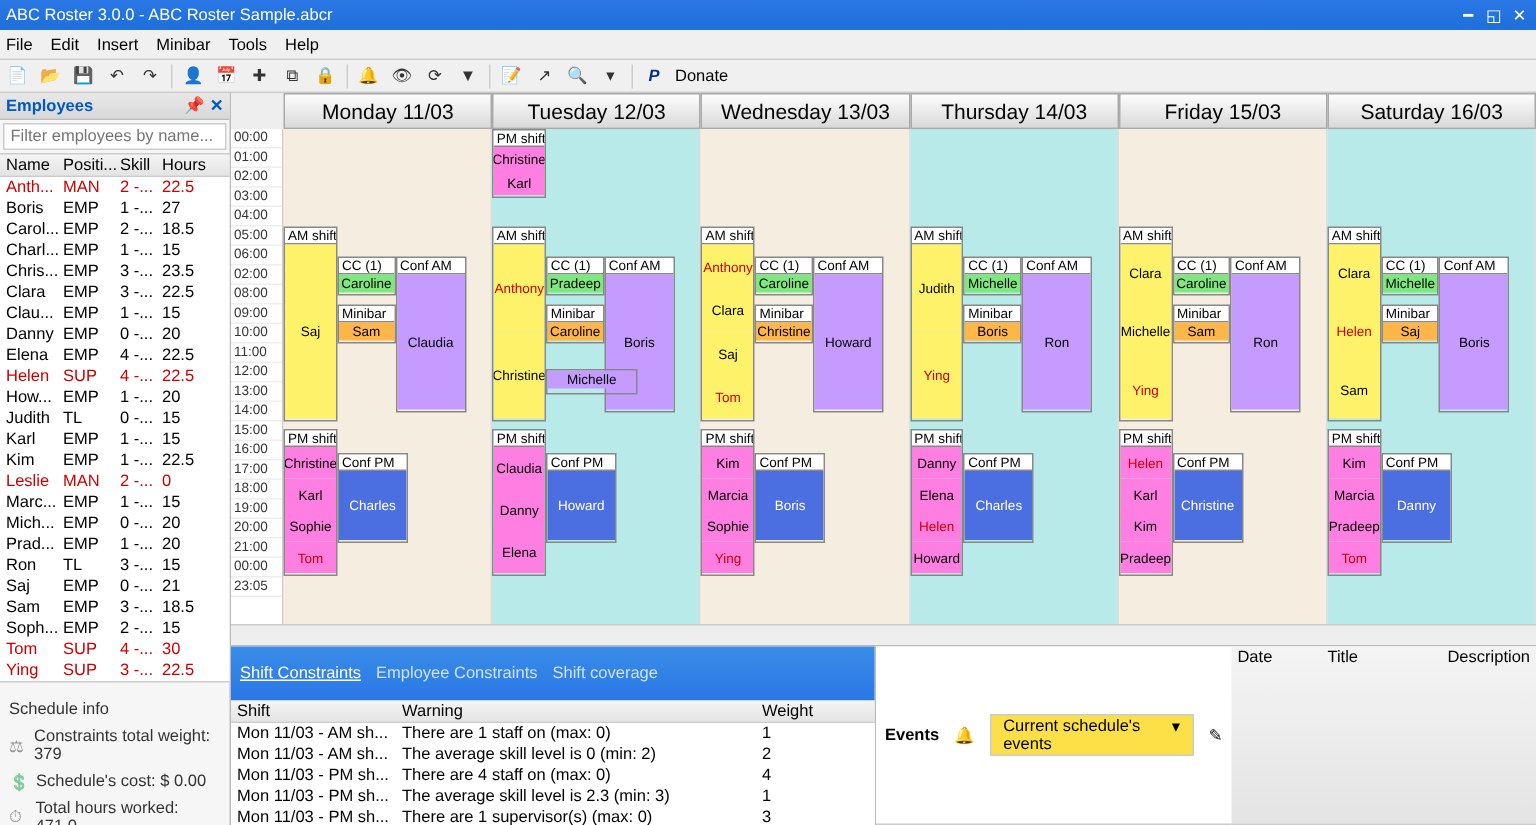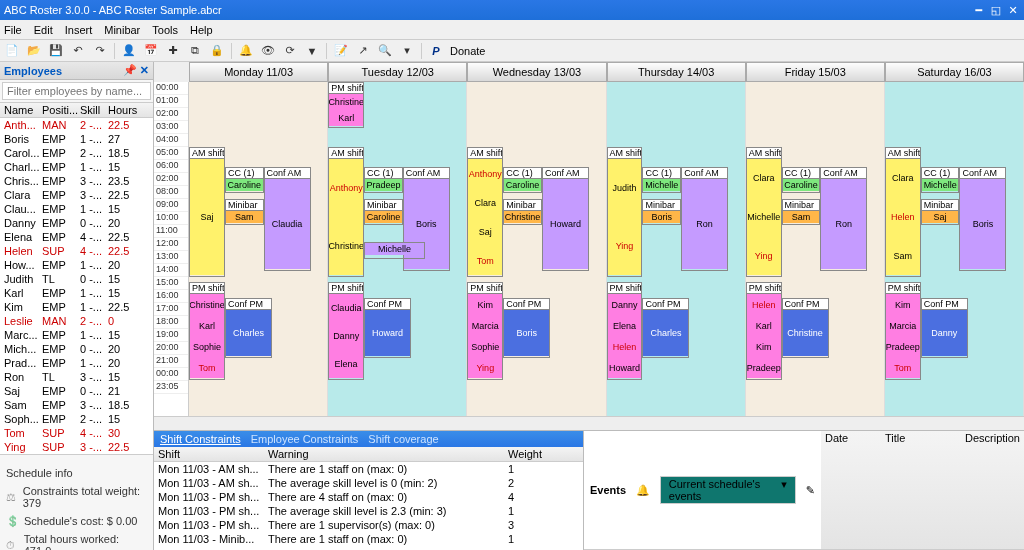--- a/index.html
+++ b/index.html
@@ -18,37 +18,37 @@
 .emp-head, .emp-row { display:grid; grid-template-columns: 38px 38px 28px 34px; padding:1px 4px; }
 .emp-head { background:linear-gradient(#f4f4f4,#e4e4e4); border-bottom:1px solid #ccc; border-top:1px solid #ccc; }
 .emp-list { flex:0 0 auto; overflow:auto; background:#fff; }
 .emp-row.red { color:#c00; }
 .sched-info { border-top:1px solid #ccc; padding:6px; font-size:11px; color:#333; }
 .sched-info > div { margin:6px 0; display:flex; gap:6px; align-items:center; }
 .center { flex:1; display:flex; flex-direction:column; overflow:hidden; }
 .week-label { background:linear-gradient(#3a8de8,#2a77e5); color:#fff; padding:1px 6px; font-size:11px; }
 .grid-wrap { flex:1; overflow:hidden; display:flex; flex-direction:column; background:#eee; }
 .day-head-row { display:flex; margin-left:35px; }
-.day-head { flex:1; background:linear-gradient(#fdfdfd,#d9d9d9); border:1px solid #aaa; text-align:center; padding:3px 0; font-size:11px; }
+.day-head { flex:1; background:linear-gradient(#fdfdfd,#d9d9d9); border:1px solid #aaa; text-align:center; padding:3px 0; font-size:14px; }
 .grid-body { flex:1; display:flex; overflow:hidden; }
 .times { width:35px; background:#fff; border-right:1px solid #ccc; }
 .times div { height:13px; font-size:9px; border-bottom:1px solid #eee; padding-left:2px; color:#333; }
 .days { flex:1; display:flex; position:relative; }
 .day { flex:1; position:relative; border-right:1px solid #ddd; }
 .day.even { background:#f5ede0; }
 .day.odd { background:#b8eaea; }
 .shift { position:absolute; border:1px solid #888; font-size:9px; overflow:hidden; }
 .shift-h { background:#fff; border-bottom:1px solid #888; padding:0 2px; white-space:nowrap; font-size:9px; }
 .staff { padding:1px 2px; text-align:center; font-size:9px; }
 .yellow{background:#fff26b}.green{background:#7ee87e}.orange{background:#ffb648}.purple{background:#c59bff}.pink{background:#ff7ee2}.blue{background:#4b6fe0;color:#fff}
 .red-txt{color:#c00}
 .scrollbar { height:14px; background:#eee; border-top:1px solid #ccc; }
 .bottom { height:120px; display:flex; border-top:1px solid #bbb; }
 .constraints { flex:1; display:flex; flex-direction:column; border-right:1px solid #bbb; }
-.tabs-row { background:linear-gradient(#3a8de8,#2a77e5); color:#fff; display:flex; gap:10px; padding:2px 6px; }
+.tabs-row { background:linear-gradient(#3a8de8,#2a77e5); color:#fff; display:flex; gap:10px; padding:12px 6px; }
 .tabs-row span { cursor:pointer; }
 .tabs-row .active { text-decoration:underline; }
 .tabs-row .dim { color:#cde3ff; }
 .cons-head, .cons-row { display:grid; grid-template-columns: 110px 240px 60px; padding:1px 4px; }
 .cons-head { background:linear-gradient(#f4f4f4,#e4e4e4); border-bottom:1px solid #ccc; }
 .cons-body { flex:1; overflow:auto; background:#fff; }
 .events { width:440px; display:flex; flex-direction:row; background:#fff; }
 .ev-top { padding:4px 6px; display:flex; gap:10px; align-items:center; border-bottom:1px solid #ccc; }
 .ev-head { display:grid; grid-template-columns:60px 80px 1fr; background:linear-gradient(#f4f4f4,#e4e4e4); border-bottom:1px solid #ccc; padding:1px 4px; }
 .ico-sm { width:12px; height:12px; opacity:.5; }
@@ -634,21 +634,21 @@
               <div>Mon 11/03 - Minib...</div>
               <div>There are 1 staff on (max: 0)</div>
               <div>1</div>
             </div>
           </div>
       </div>
       <div class="events">
         <div class="ev-top">
           <b>Events</b>
           <span>🔔</span>
-          <span style="border:1px solid #ccc;padding:1px 8px;background:#0f766e;display:flex;gap:20px">
+          <span style="border:1px solid #ccc;padding:1px 8px;background:#fde047;display:flex;gap:20px">
             <span>Current schedule's events</span>
               <span>▾</span>
           </span>
           <span style="margin-left:auto">✎</span>
         </div>
         <div class="ev-head" id="ev-head">
             <div>Date</div>
             <div>Title</div>
             <div>Description</div>
           </div>

